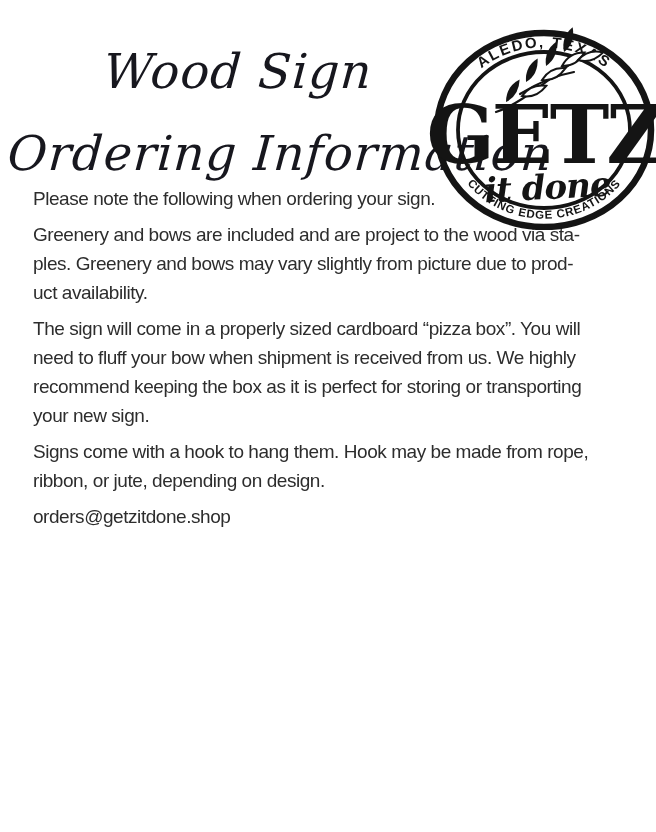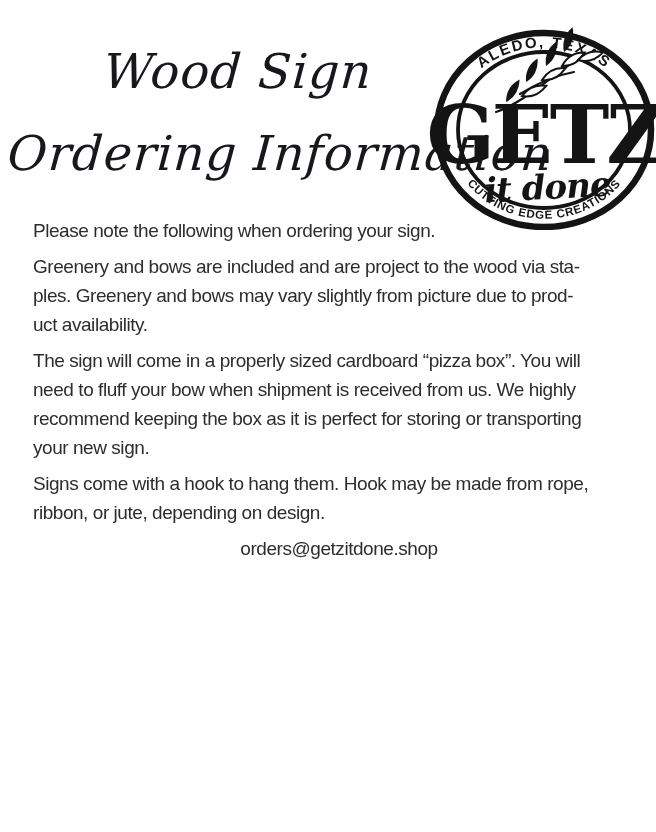--- a/index.html
+++ b/index.html
@@ -52,31 +52,31 @@
     font-family: "DejaVu Serif", serif;
     font-style: italic;
     font-weight: bold;
     font-size: 34px;
     letter-spacing: -1px;
   }
 
   
   .content {
     position: absolute;
-    left: 33px; top: 216px; width: 612px;
+    left: 33px; top: 184px; width: 612px;
   }
   .content p {
     margin: 0 0 7px 0;
     font-size: 19px;
     line-height: 29px;
     letter-spacing: -0.45px;
     color: #2d2d2d;
     white-space: pre;
   }
-  .content p.email { margin-bottom: 0; text-align: center; }
+  .content p.email { margin-bottom: 0; }
 </style>
 </head>
 <body>
 
 <div class="page">
 
   <div class="title-block">
     <div class="title-line">Wood Sign</div>
     <div class="title-line">Ordering Information</div>
   </div>

